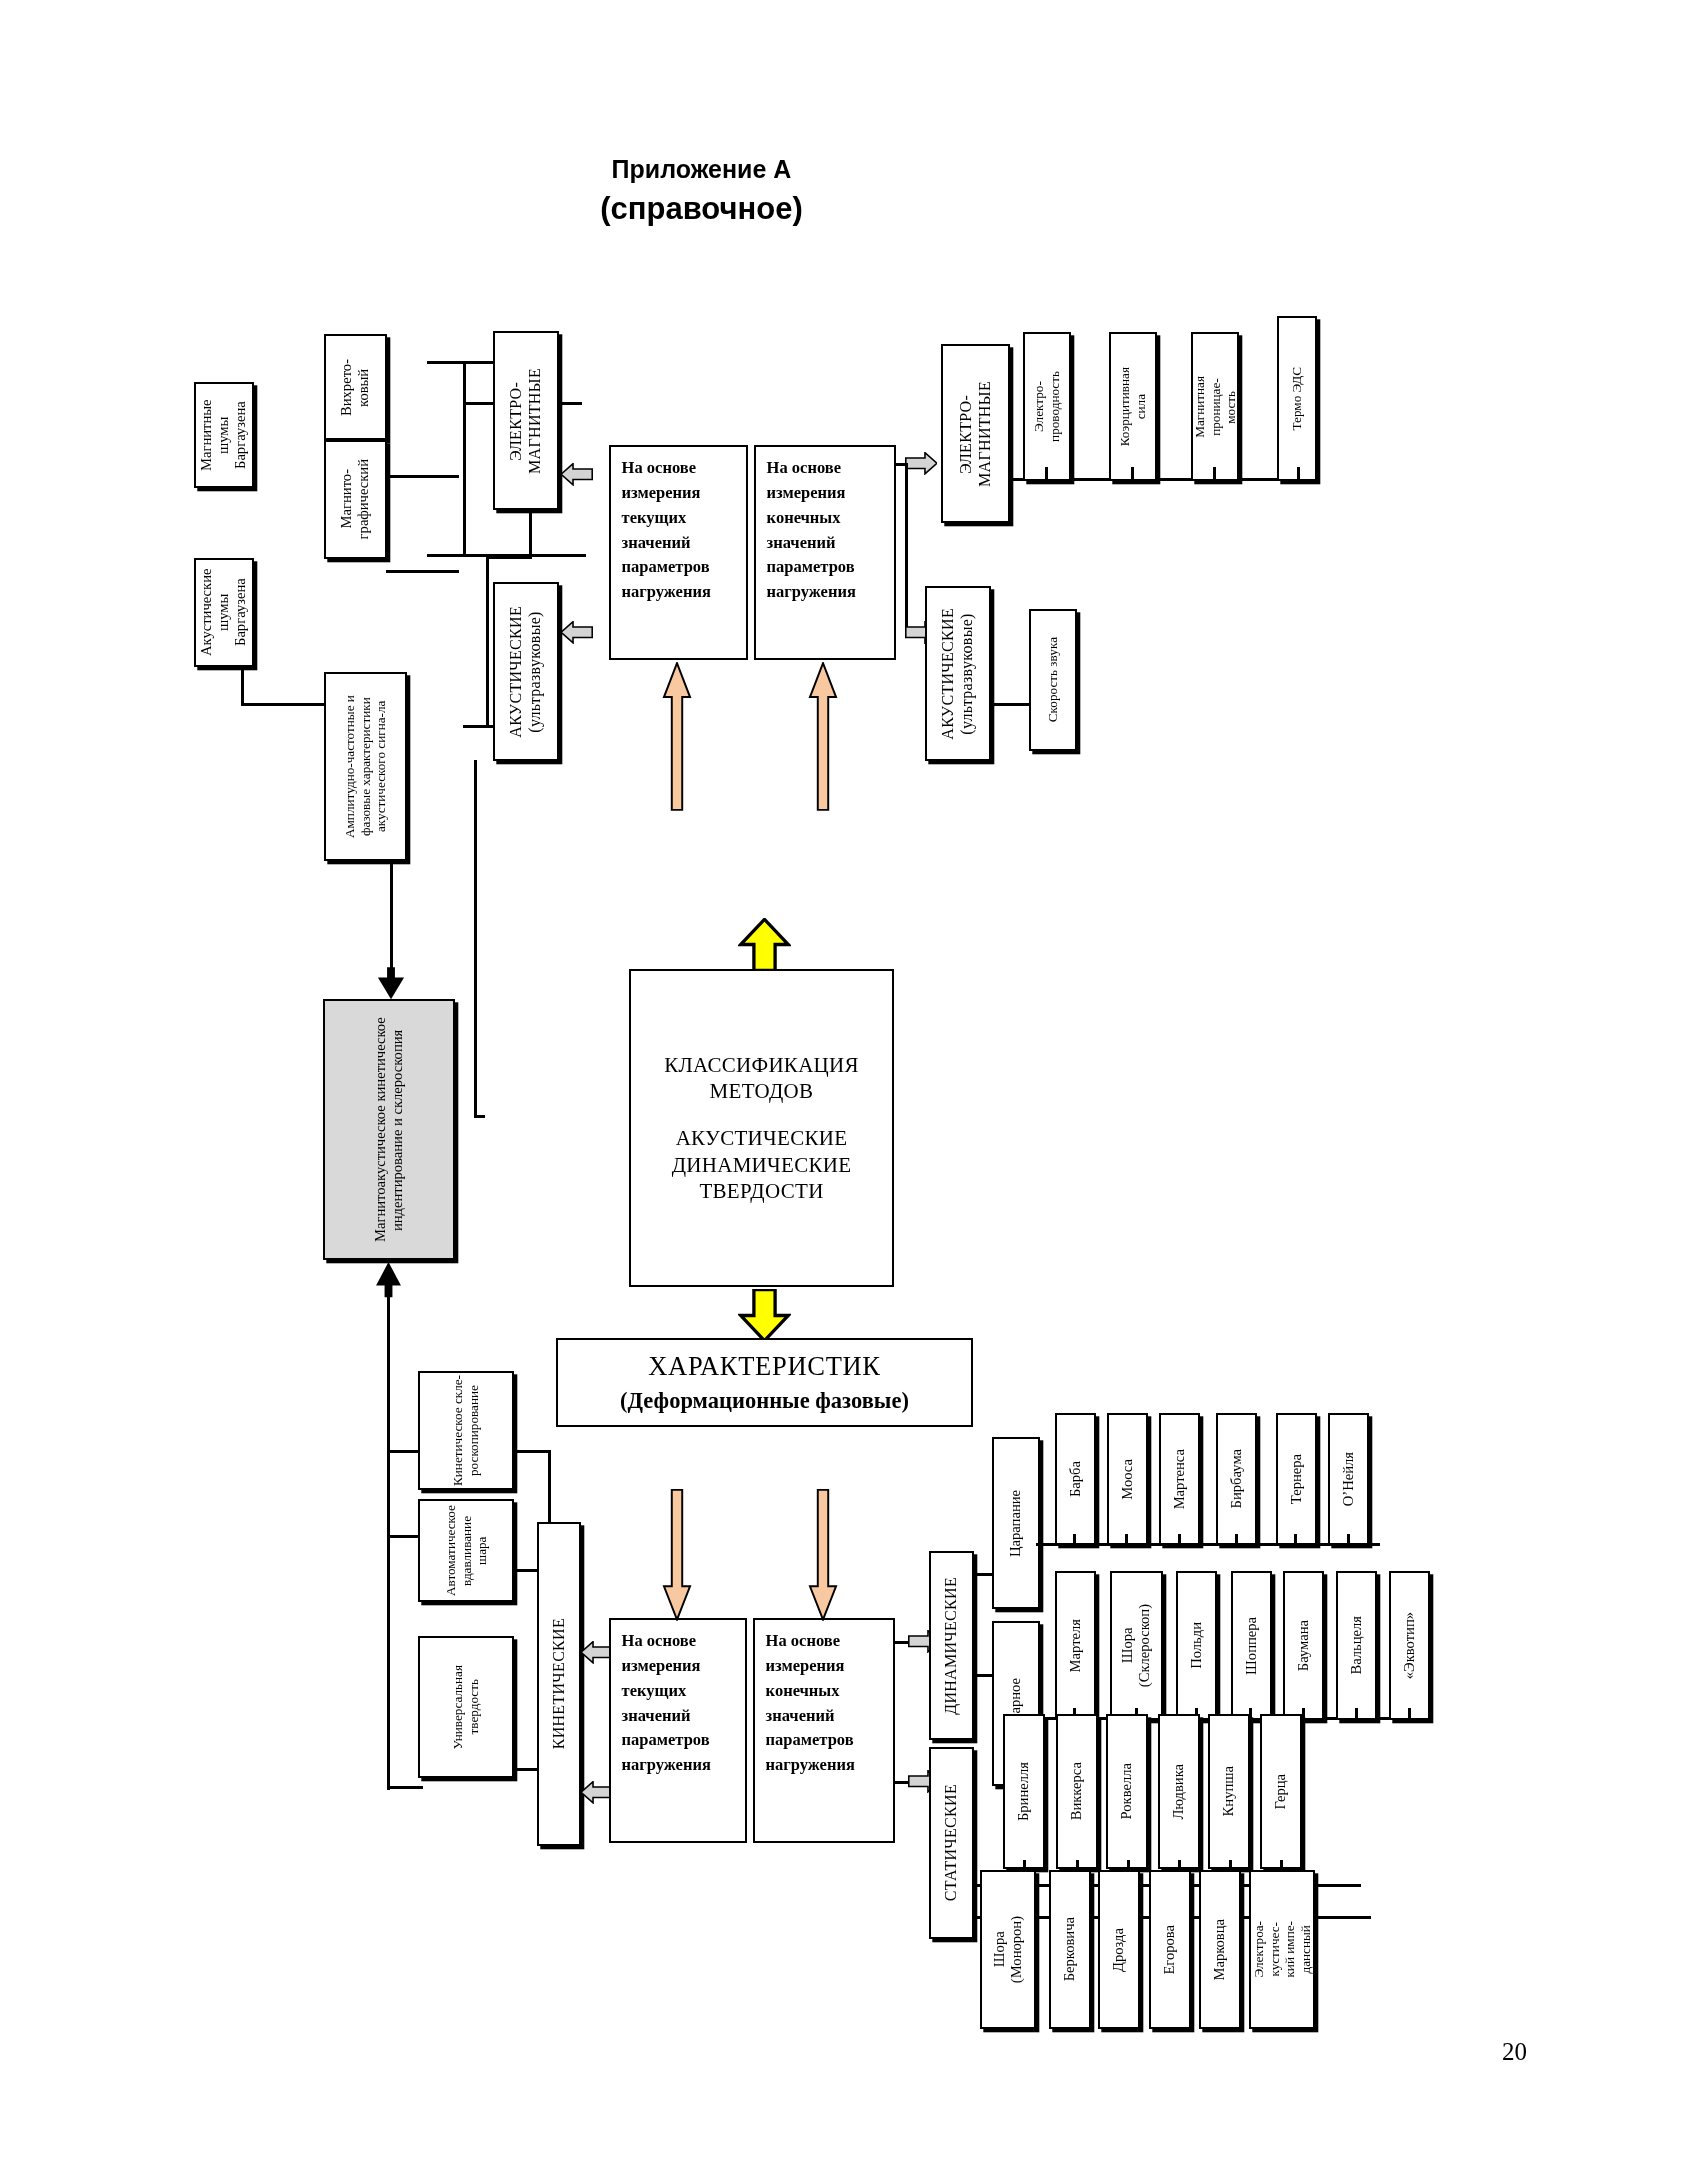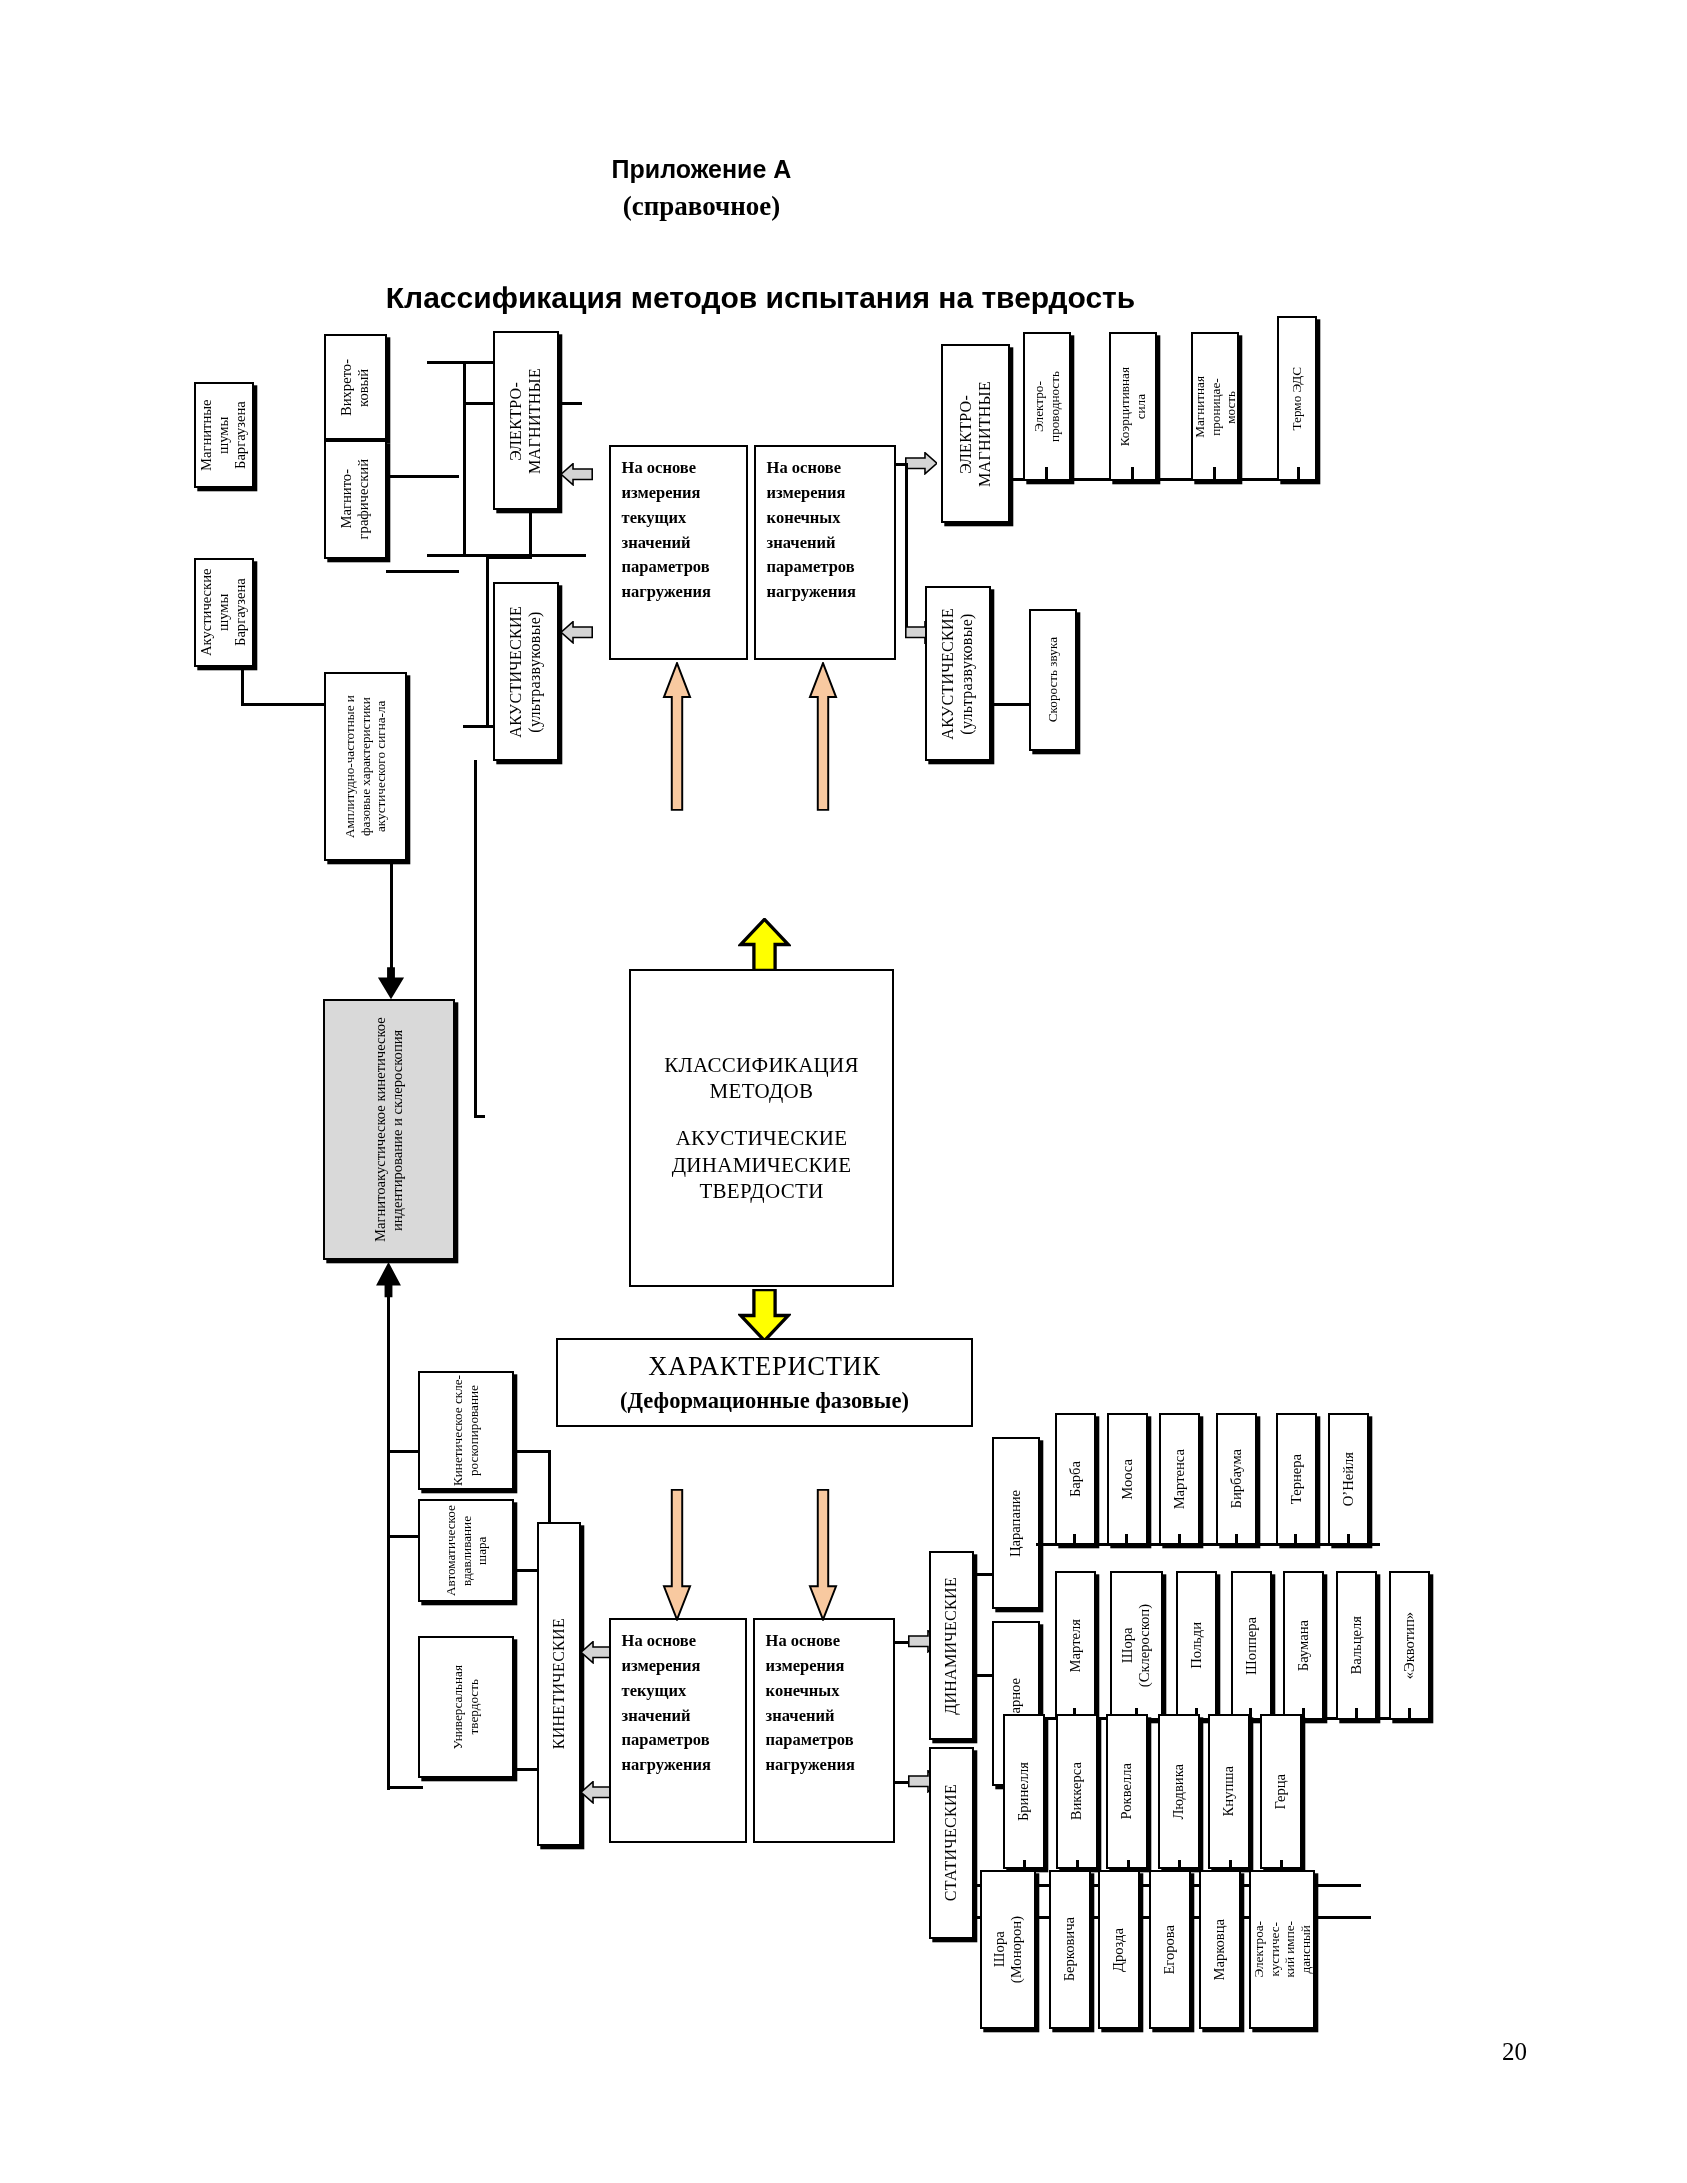--- a/index.html
+++ b/index.html
@@ -2,21 +2,21 @@
 <html style="font-size:10.6px"><head>
 <meta charset="utf-8">
 <style>
   html,body{margin:0;padding:0;background:#fff;}
   body{width:1687px;height:2183px;position:relative;font-family:"Liberation Serif",serif;color:#000;}
   .page{position:absolute;inset:0;}
 
   
   .hdr{position:absolute;text-align:center;font-family:"Liberation Sans",sans-serif;font-weight:bold;}
   #appendix-title{left:503px;top:155px;width:397px;font-size:25px;}
-  #appendix-sub{left:503px;top:191px;width:397px;font-size:27px;font-family:Liberation Serif, serif;}
+  #appendix-sub{left:503px;top:191px;width:397px;font-size:31px;}
   #chart-title{left:198px;top:281px;width:1125px;font-size:30px;}
   #page-number{position:absolute;left:1502px;top:2038px;font-size:25px;font-family:"Liberation Serif",serif;}
 
   
   .box{position:absolute;box-sizing:border-box;border:2.6px solid #000;background:#fff;
        display:flex;align-items:center;justify-content:center;text-align:center;overflow:hidden;}
   .box.shadow{box-shadow:3.3px 3.3px 0 #000;}
   .vert{writing-mode:vertical-rl;transform:rotate(180deg);}
   .lbl{line-height:1.18;display:block;}
 
@@ -46,21 +46,20 @@
   .arr{position:absolute;}
   .arr svg{display:block;}
 </style>
 </head>
 <body>
 
 <div class="page">
 
   <div class="hdr" id="appendix-title">Приложение А</div>
   <div class="hdr" id="appendix-sub">(справочное)</div>
-  <div class="hdr" id="chart-title">Классификация методов испытания на твердость</div>
   <div id="page-number">20</div>
 
   <div class="ln h" style="left:386px;top:475px;width:73px;"></div>
 
   <div class="ln h" style="left:386px;top:570px;width:73px;"></div>
 
   <div class="ln h" style="left:427px;top:361px;width:73px;"></div>
   <div class="ln v" style="left:463px;top:361px;height:122px;"></div>
   <div class="ln h" style="left:463px;top:402px;width:119px;"></div>
 

